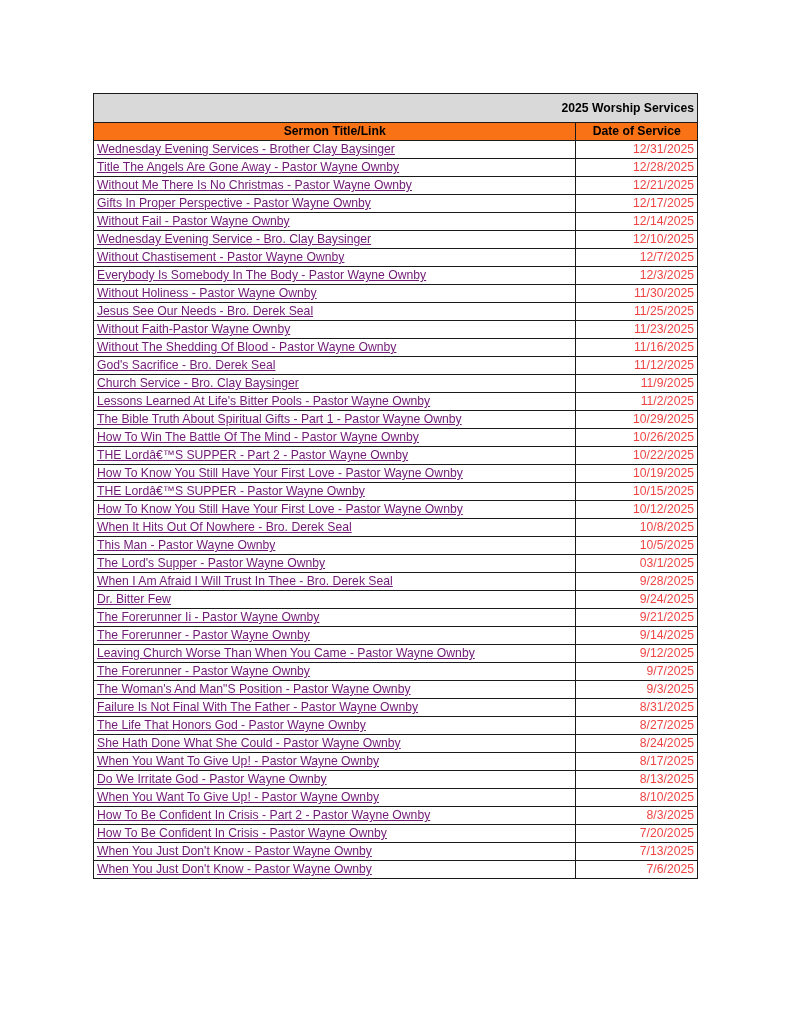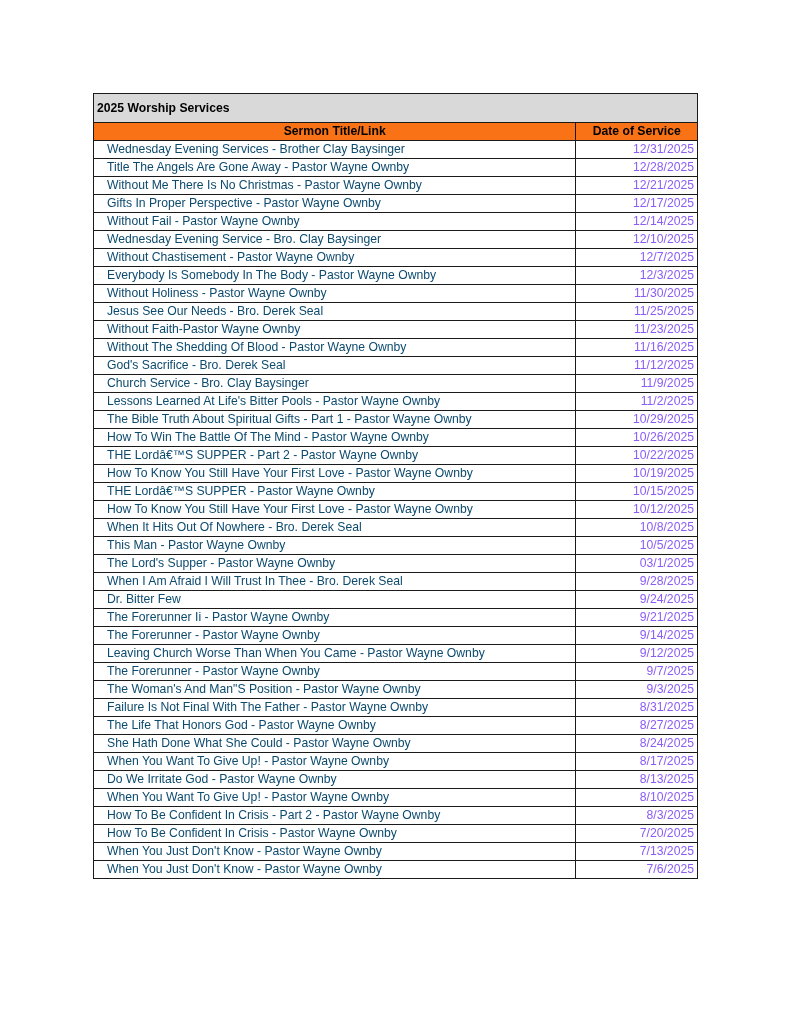--- a/index.html
+++ b/index.html
@@ -6,29 +6,29 @@
   body { width: 791px; height: 1024px; position: relative; font-family: "Liberation Sans", "DejaVu Sans", sans-serif; }
   .sheet {
     position: absolute; left: 93px; top: 93px; width: 605px;
     border-collapse: collapse; table-layout: fixed;
   }
   .sheet td, .sheet th {
     border: 1px solid #1a1a1a; padding: 0 3px; height: 17px; line-height: 17px;
     font-size: 12.2px; white-space: nowrap; overflow: hidden;
   }
   .title-cell {
-    background: #d9d9d9; text-align: left; font-weight: bold;
+    background: #d9d9d9; text-align: right; font-weight: bold;
     font-size: 21px; height: 28px !important; line-height: 28px !important;
     border-top: 1.5px solid #1a1a1a !important;
   }
   .hdr { background: #f97316; font-weight: bold; text-align: center; font-size: 12px; }
   .col-title { width: 476px; }
   .col-date { width: 120px; }
-  .link { color: #0c4a6e; cursor: pointer; margin-left: 10px; }
-  .date { text-align: right; color: #8b5cf6; }
+  .link { color: #701a75; text-decoration: underline; cursor: pointer; }
+  .date { text-align: right; color: #ef4444; }
   .sheet { border: 1.5px solid #1a1a1a; }
 </style>
 </head>
 <body>
 
 <table class="sheet">
   <colgroup>
     <col class="col-title">
     <col class="col-date">
   </colgroup>

